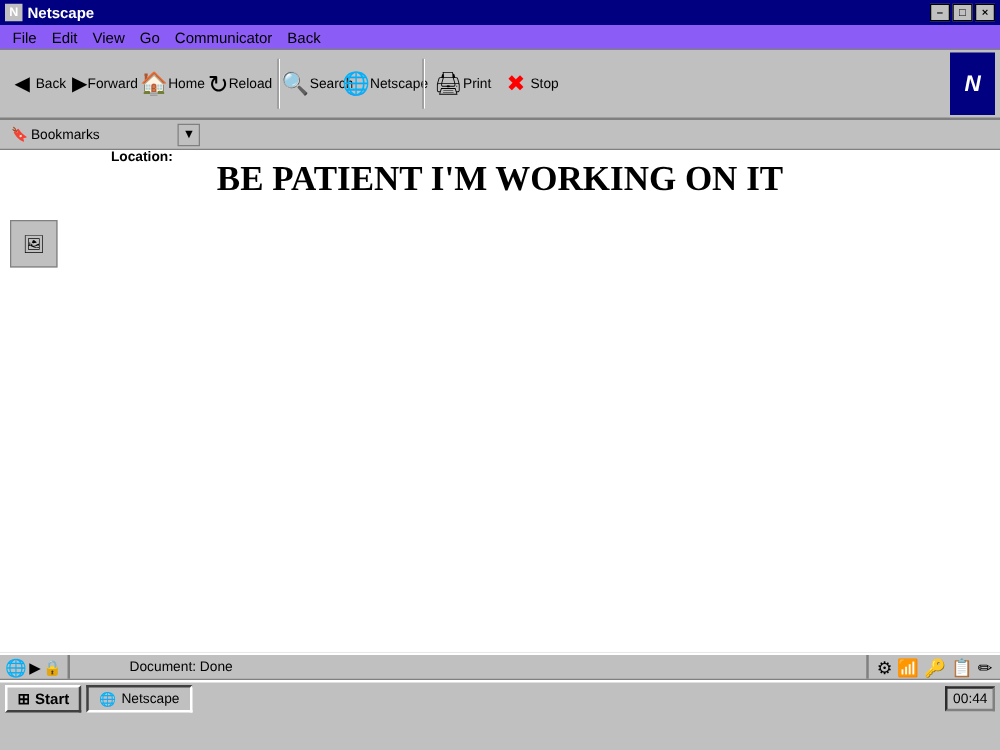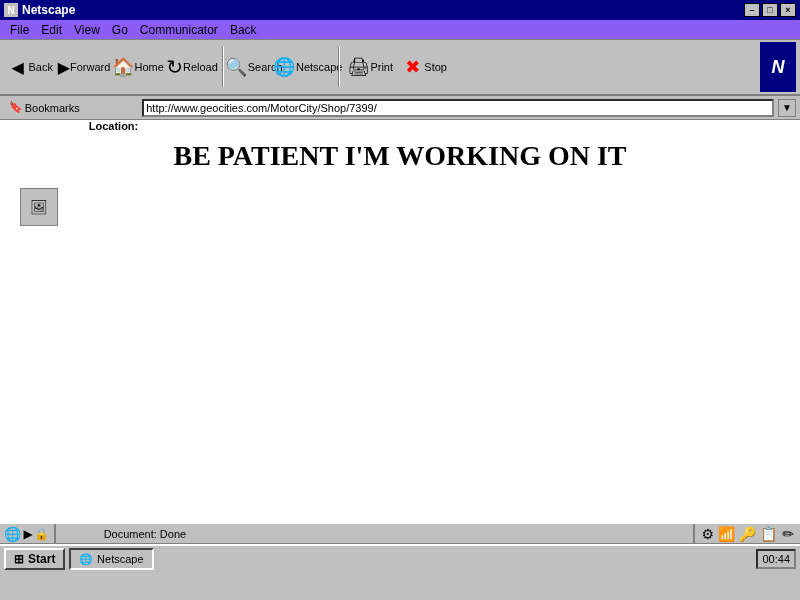--- a/index.html
+++ b/index.html
@@ -132,21 +132,21 @@
       border: 1px solid #808080;
       display: flex; align-items: center; justify-content: center;
       cursor: pointer; font-size: 10px;
     }
 
     
     #content {
       background: white;
       height: 402px;
       overflow: auto;
-      padding: 20px;
+      padding: 8px;
     }
     #page-heading {
       font-size: 28px;
       font-weight: bold;
       text-align: center;
       color: black;
       font-family: Times New Roman, serif;
       margin-bottom: 16px;
     }
     #broken-image {
@@ -307,21 +307,20 @@
     <span>N</span>
   </div>
 </div>
 
 <div id="location-bar">
   <div id="bookmarks-btn">
     <span>🔖</span>
     <span>Bookmarks</span>
   </div>
   <span id="location-label">Location:</span>
-  <input id="location-input" type="text" value="http://www.geocities.com/MotorCity/Shop/7399/" style="">
   <div id="location-dropdown">▼</div>
 </div>
 
 <div id="content">
   <div id="page-heading">BE PATIENT I'M WORKING ON IT</div>
   <div id="broken-image">
     <span style="font-size:14px;">🖼</span>
   </div>
 </div>
 

